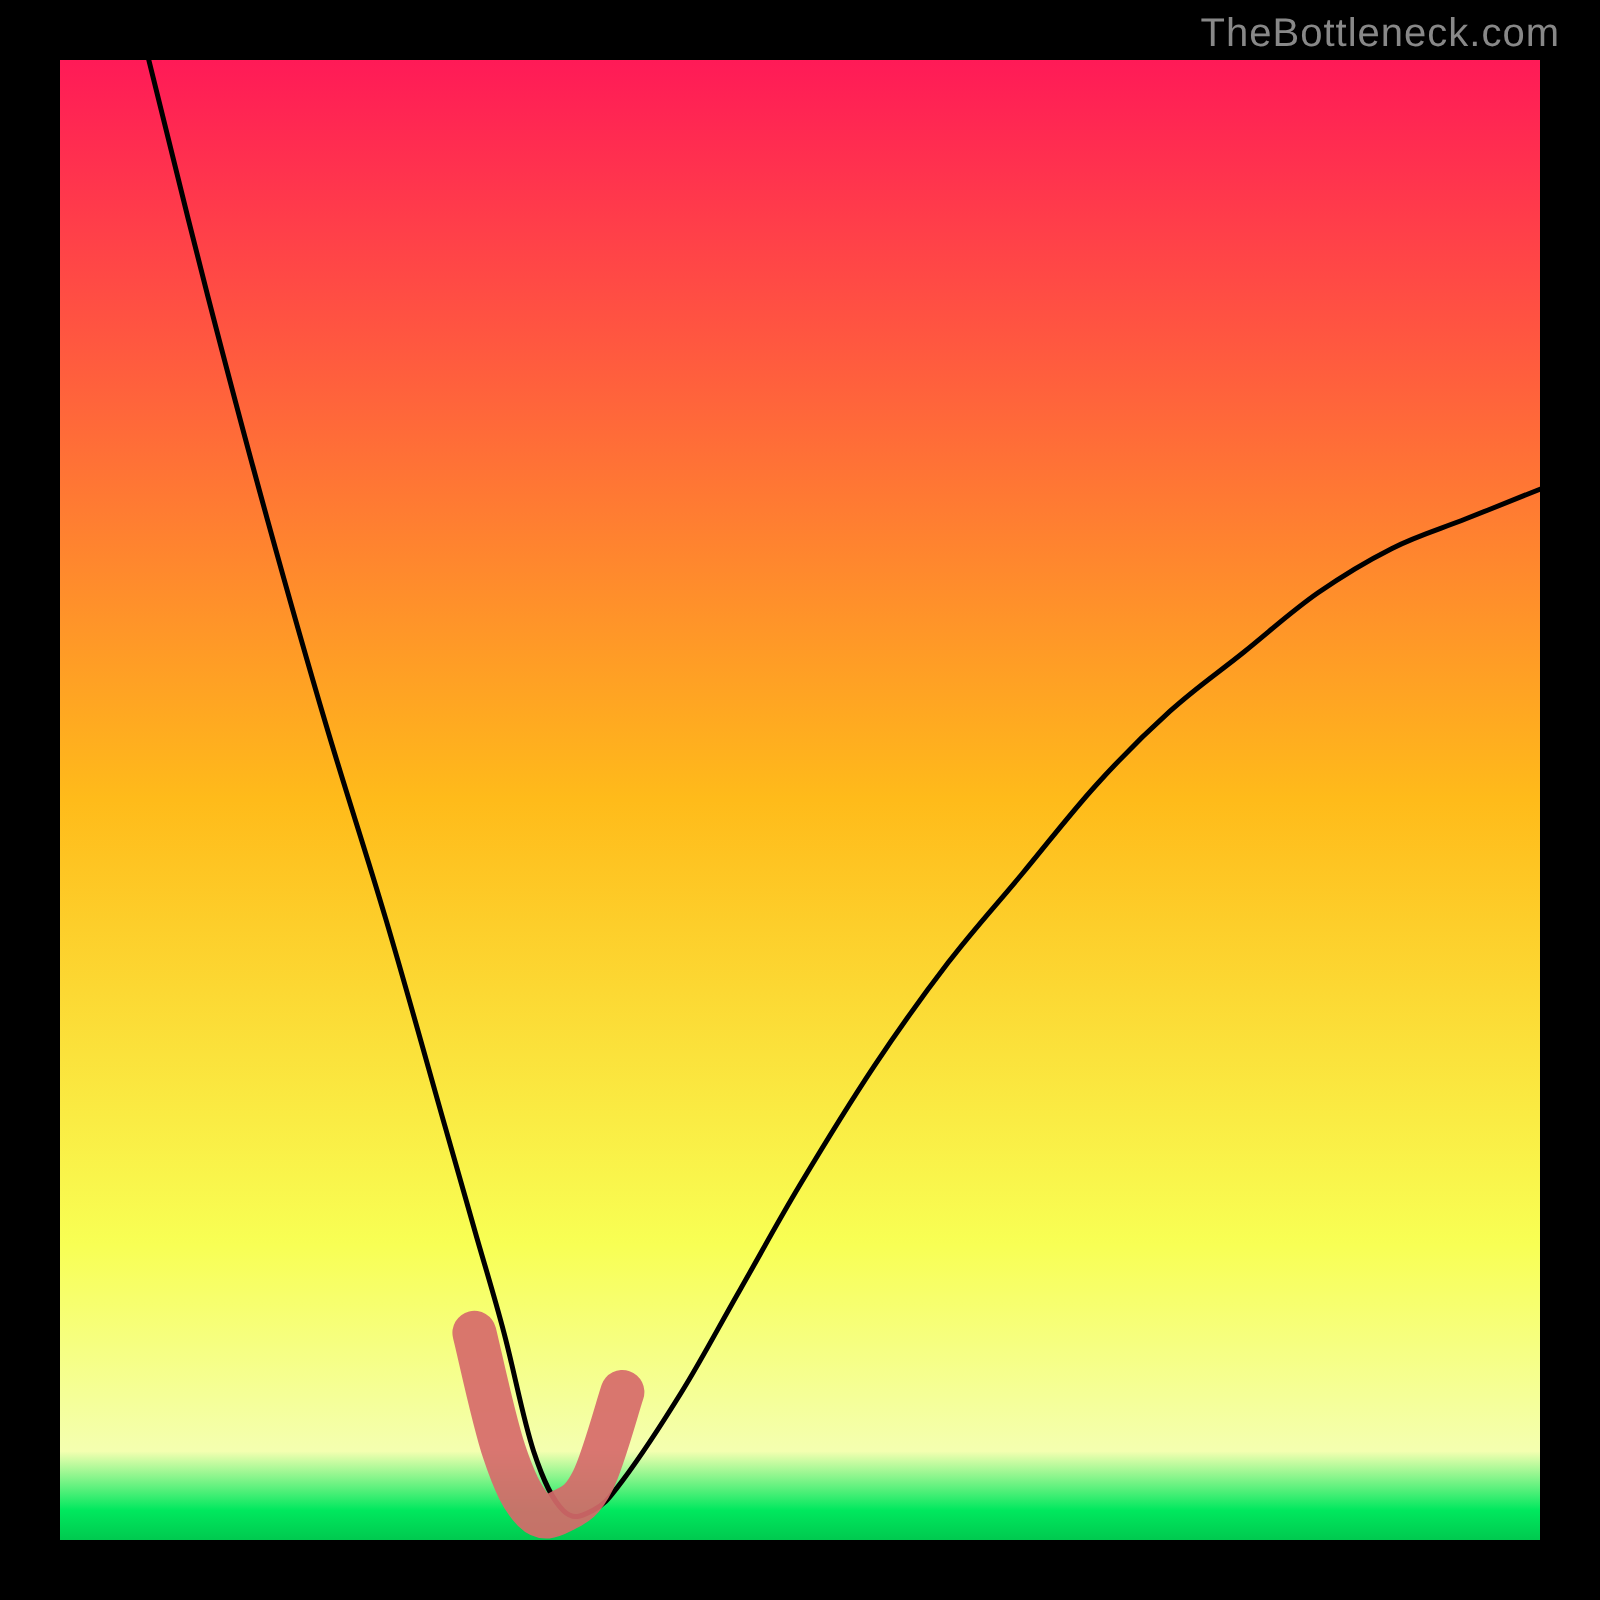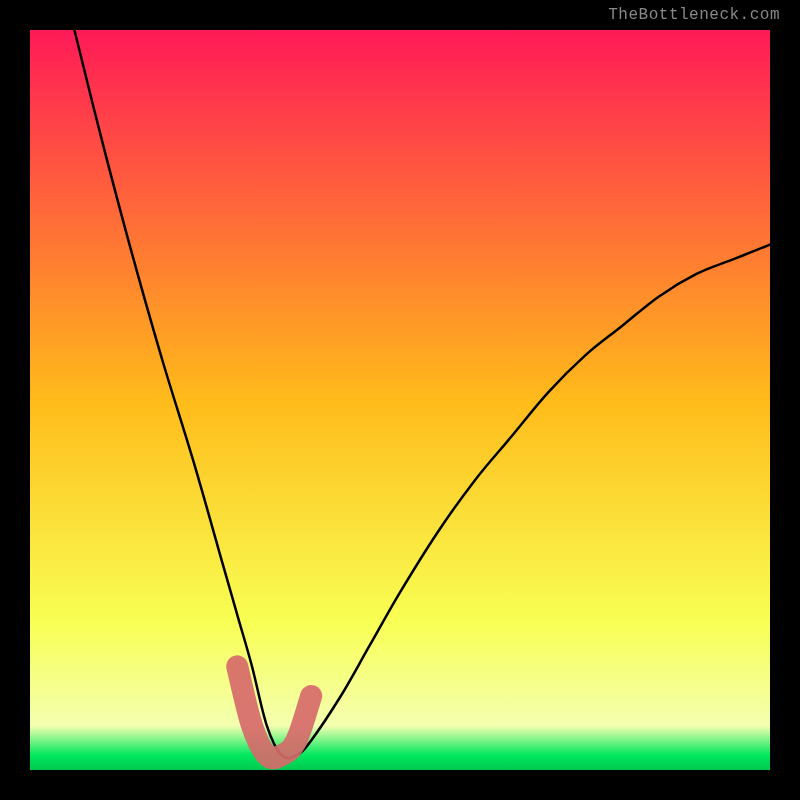--- a/index.html
+++ b/index.html
@@ -16,23 +16,22 @@
     left: 0;
     top: 0;
     width: 800px;
     height: 800px;
   }
   .watermark {
     position: absolute;
     top: 6px;
     right: 20px;
     color: #888;
-    font-size: 16px;
+    font-size: 20px;
     letter-spacing: 0.5px;
-    font-family: Liberation Mono, monospace;
   }
   svg {
     display: block;
   }
 </style>
 </head>
 <body>
 
 <div class="frame">
   <svg width="800" height="800" viewBox="0 0 800 800">

